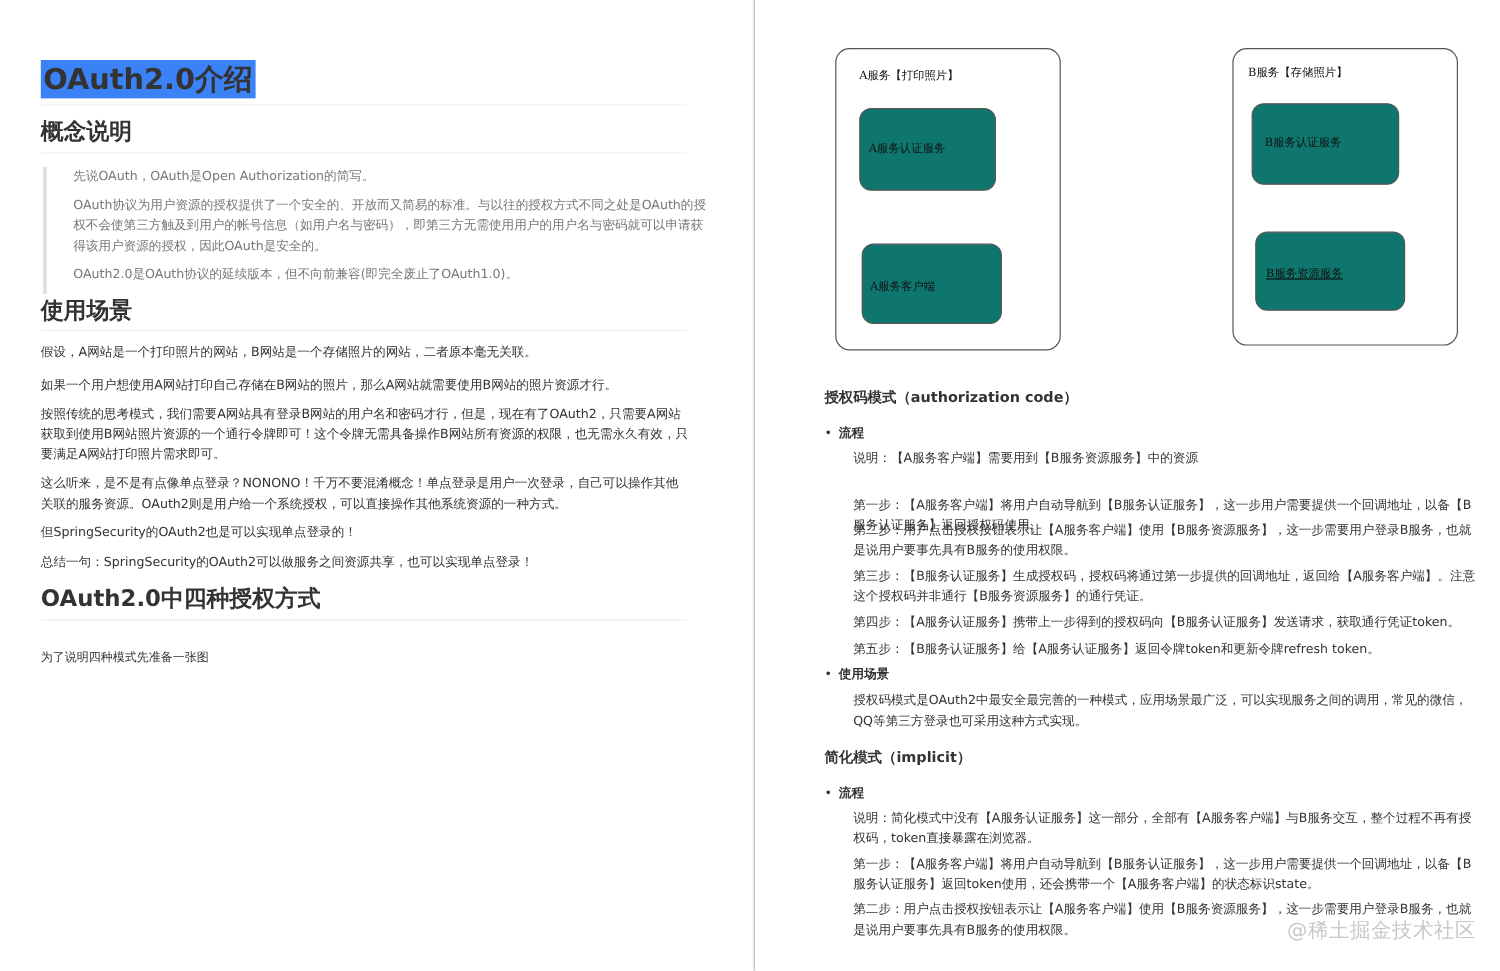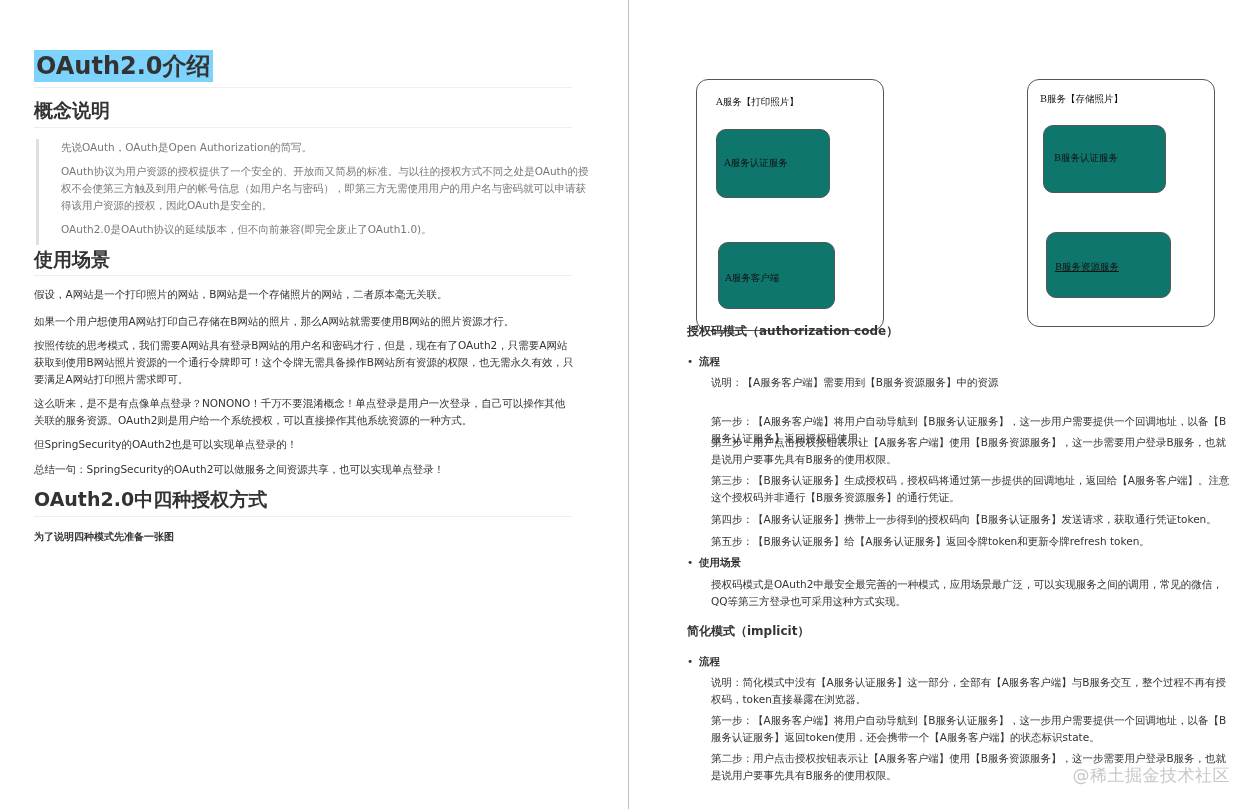--- a/index.html
+++ b/index.html
@@ -3,33 +3,33 @@
 <meta charset="utf-8">
 <style>
   html, body { margin:0; padding:0; }
   body { width:1250px; height:809px; background:#ffffff; position:relative; overflow:hidden;
          font-family:"DejaVu Sans","Liberation Sans",sans-serif; color:#333; }
   .page-left { position:absolute; left:0; top:0; width:628px; height:809px; }
   .divider { position:absolute; left:628px; top:0; width:1px; height:809px; background:#bdbdbd; }
   .page-right { position:absolute; left:629px; top:0; width:621px; height:809px; }
 
   .h1 { position:absolute; left:34px; top:50px; font-size:24px; font-weight:bold; color:#333;
-        background:#7dd3fc; padding:0 2px; line-height:32px; }
+        background:#3b82f6; padding:0 2px; line-height:32px; }
   .h1-rule { position:absolute; left:34px; width:538px; height:1px; background:#eeeeee; }
   .h2 { position:absolute; left:34px; font-size:19px; font-weight:bold; color:#333; line-height:26px; }
 
   .blockquote { position:absolute; left:36px; top:139px; width:530px; border-left:3px solid #dfdfdf;
                 padding-left:22px; }
   .bq-p { font-size:10.5px; line-height:17px; color:#777; margin:0 0 7px 0; }
 
   .p { position:absolute; left:34px; width:540px; font-size:10.5px; line-height:17px; color:#333; margin:0; }
-  .p-bold { font-weight:bold; }
+  .p-bold { font-weight:normal;margin-top:12px; }
 
   
-  .outer-box { position:absolute; border:1px solid #555; border-radius:12px; background:#fff;margin-top:39px; }
+  .outer-box { position:absolute; border:1px solid #555; border-radius:12px; background:#fff; }
   .inner-box { position:absolute; border:1px solid #555; border-radius:10px; background:#0f766e; }
   .diag-label { position:absolute; font-family:"DejaVu Serif","Liberation Serif",serif; font-size:9.5px; color:#111; }
 
   .rh3 { position:absolute; left:58px; font-size:12px; font-weight:bold; color:#333; line-height:22px; }
   .bullet { position:absolute; left:70px; font-size:10.5px; font-weight:bold; color:#333; line-height:16px; }
   .bullet::before { content:"•"; position:absolute; left:-12px; top:0; font-weight:normal; }
   .rp { position:absolute; left:82px; width:520px; font-size:10.5px; line-height:17px; color:#333; margin:0; }
 
   .watermark { position:absolute; right:20px; bottom:22px; font-size:17px; color:#c8c8c8; letter-spacing:0.5px; }
 </style>

